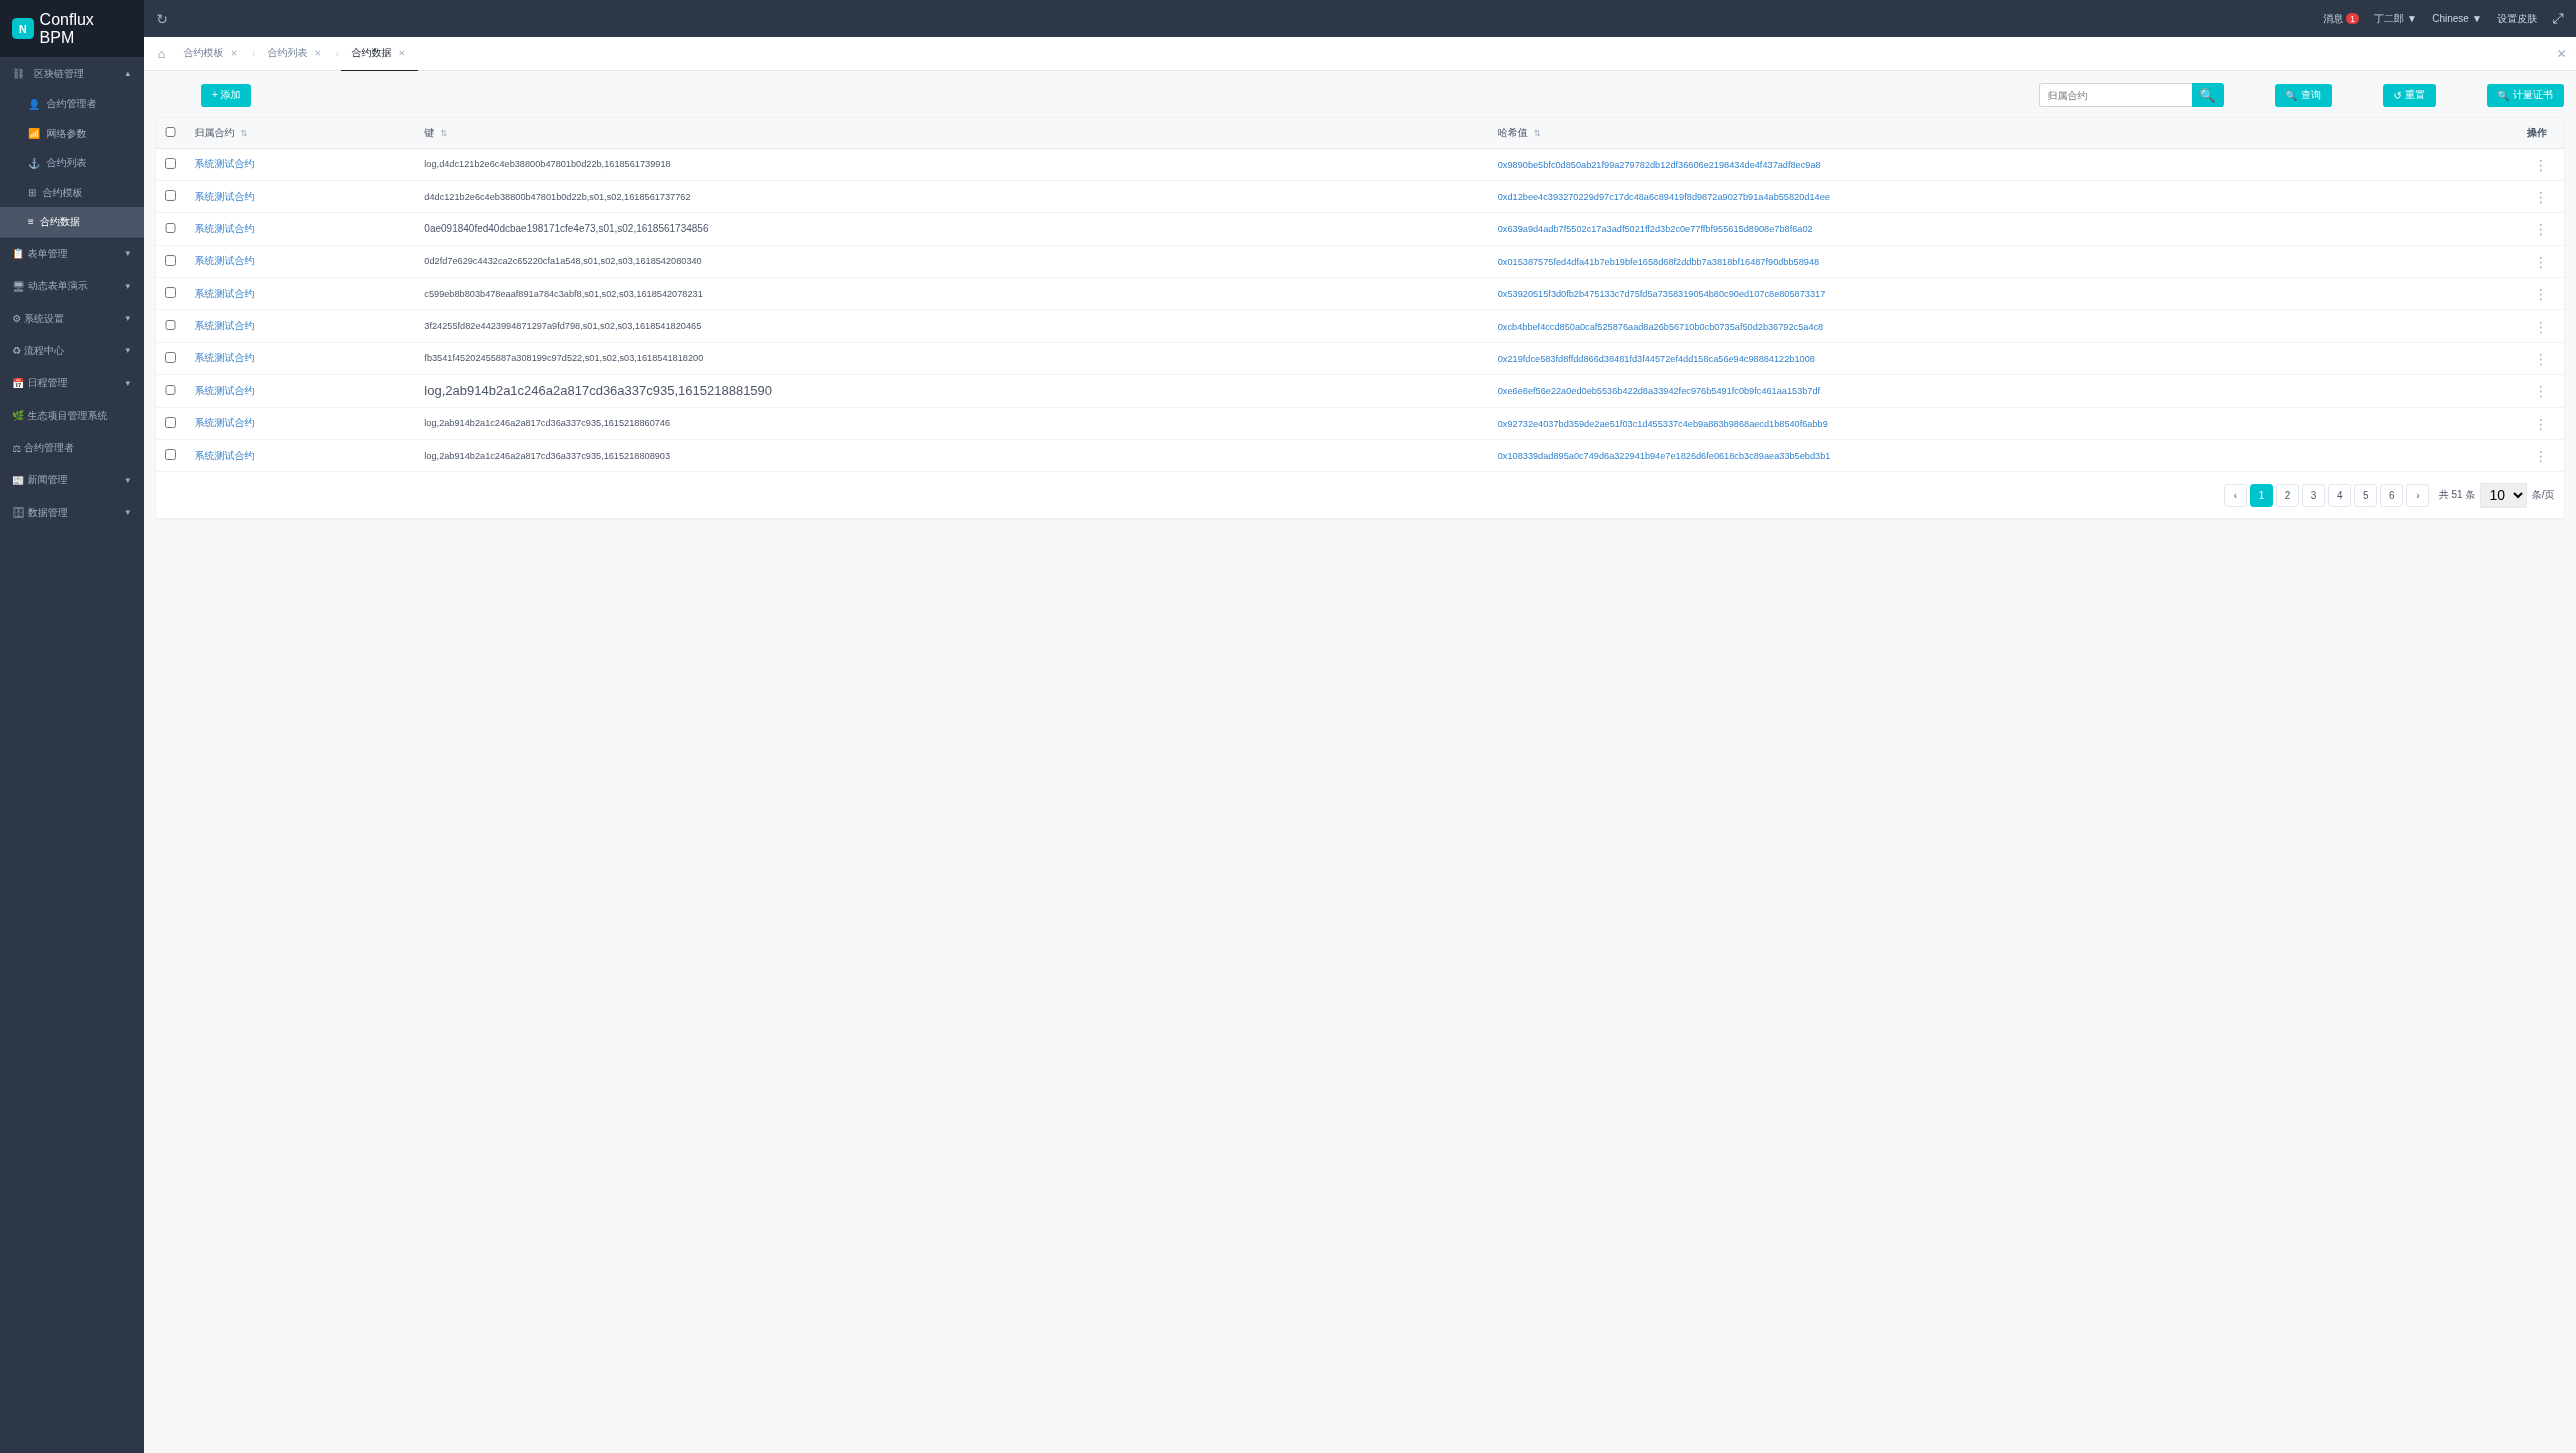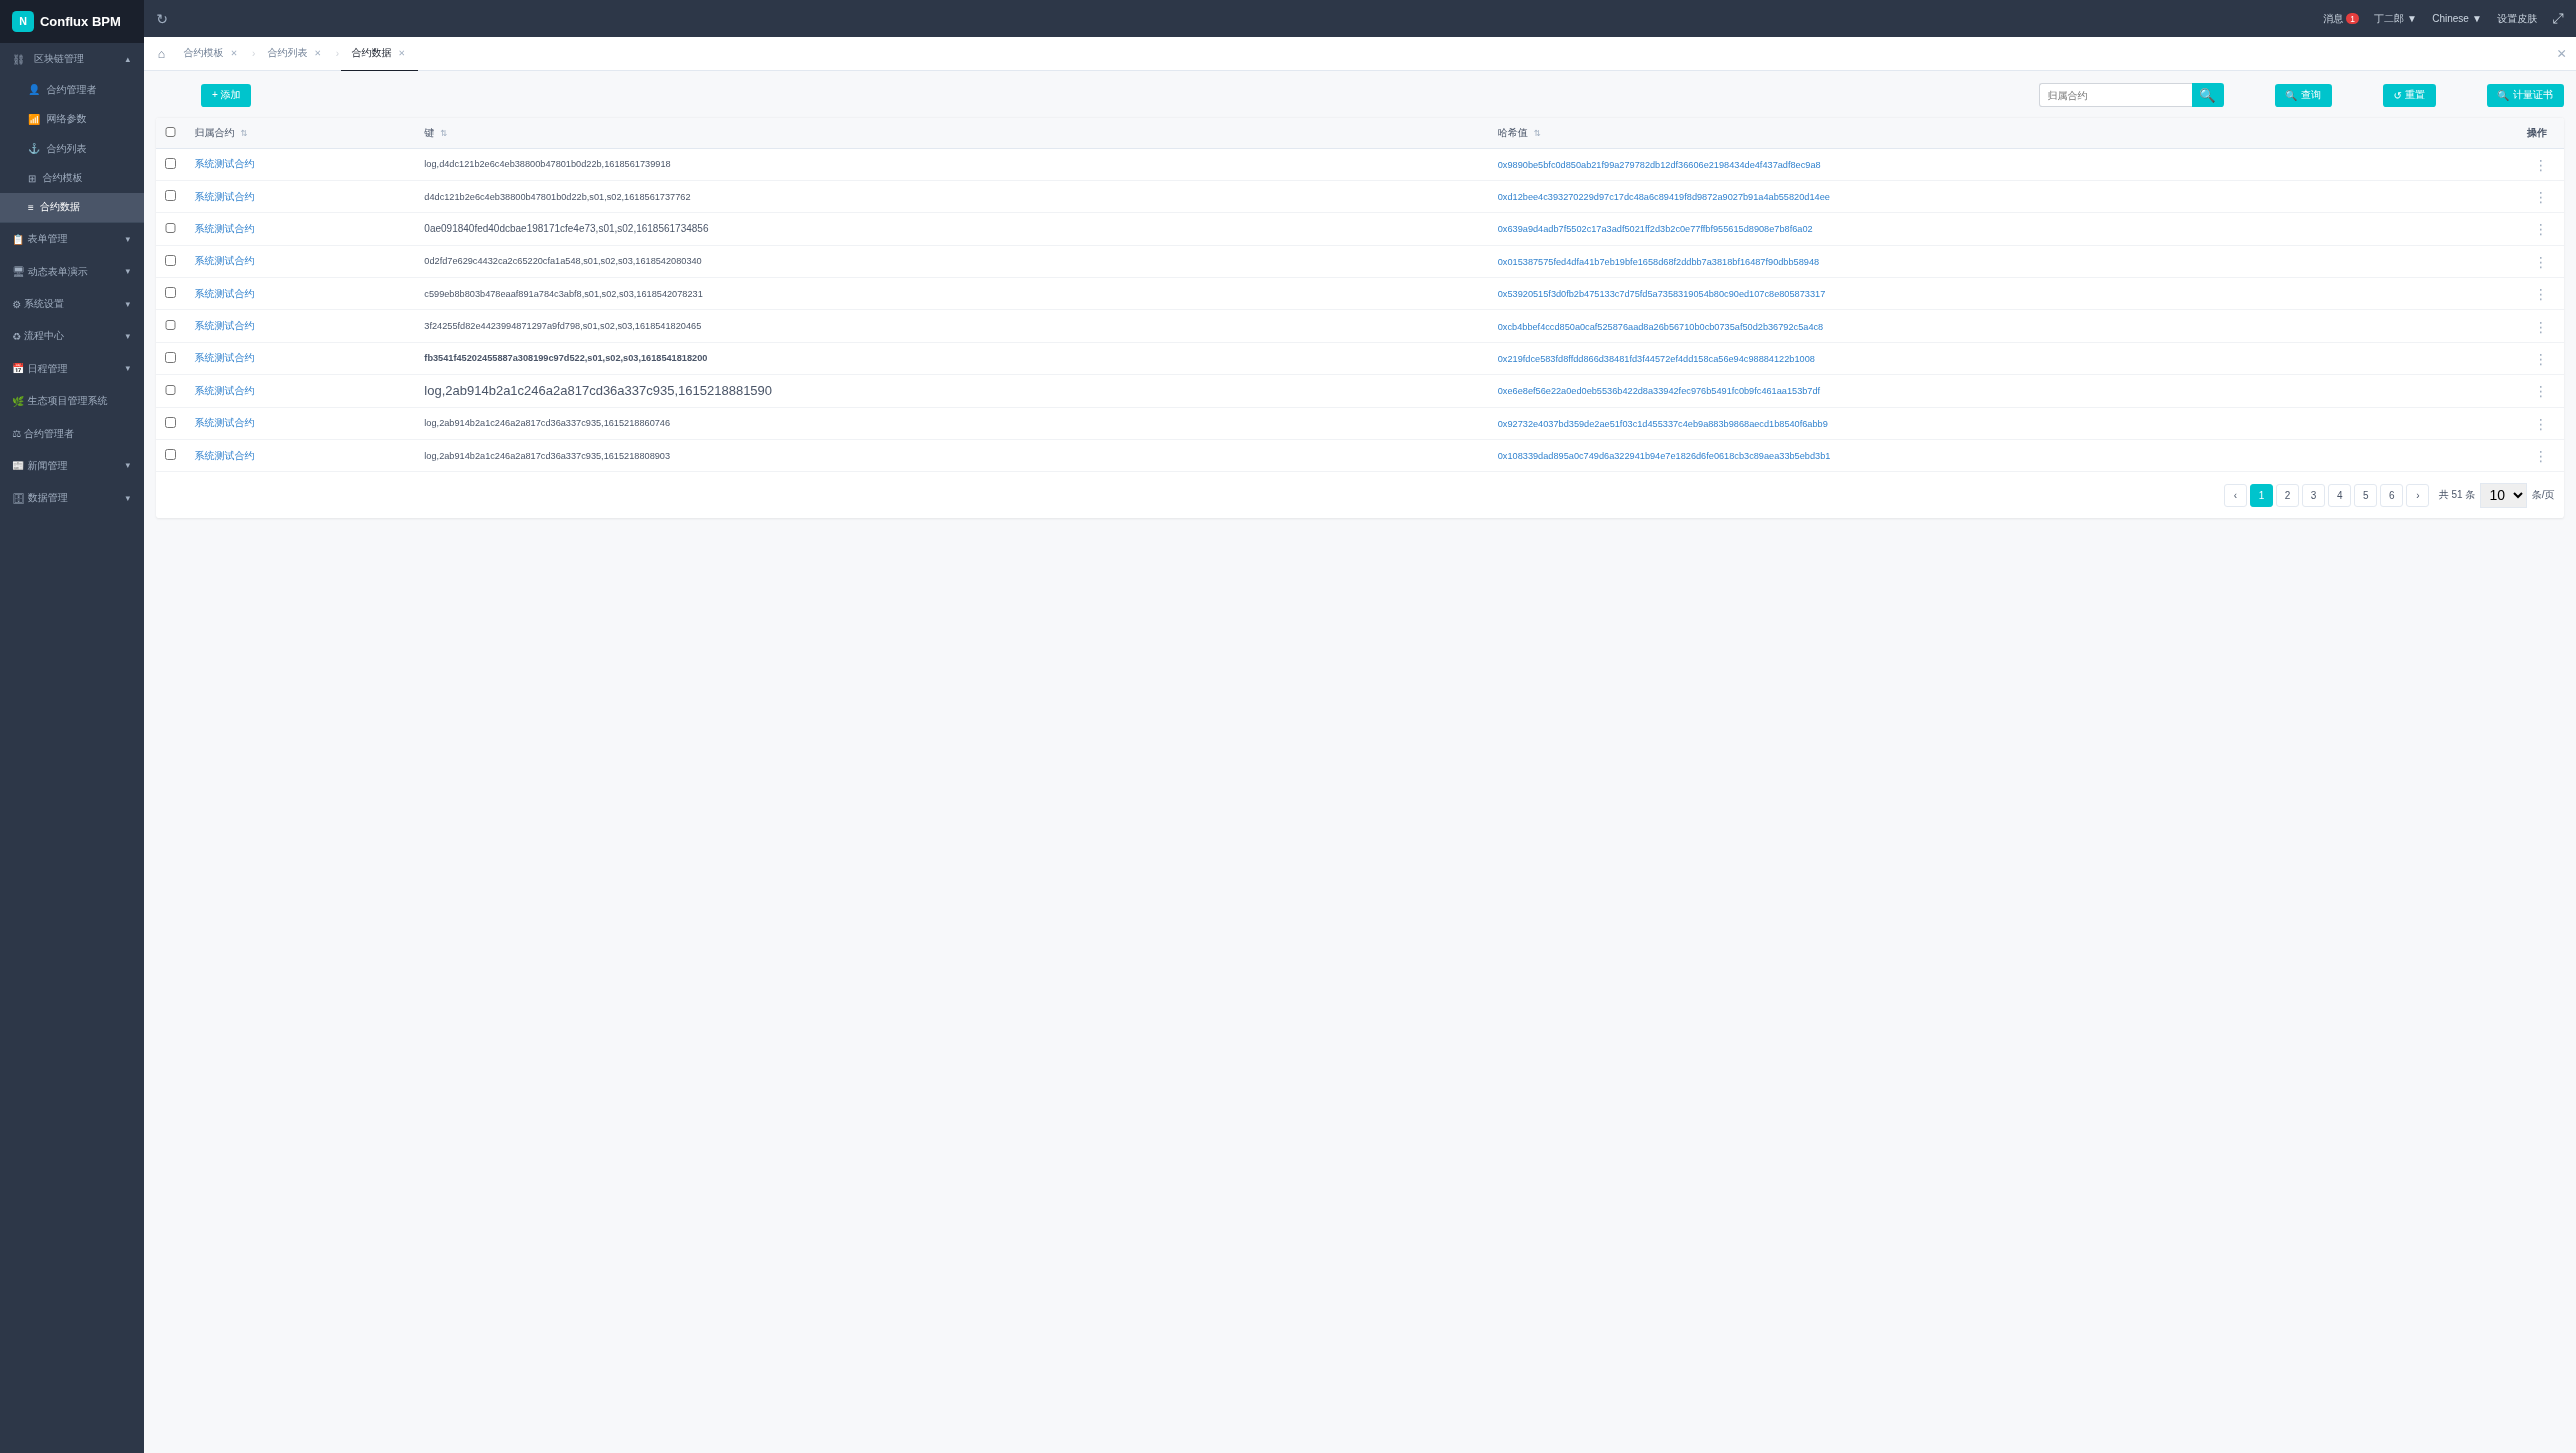--- a/index.html
+++ b/index.html
@@ -2,21 +2,21 @@
 <html style="font-size:12.3px"><head>
   <meta charset="utf-8">
   <style>
     * { box-sizing: border-box; margin: 0; padding: 0; }
     body { font-family: -apple-system, BlinkMacSystemFont, 'Segoe UI', sans-serif; font-size: 10px; background: #f0f2f5; display: flex; height: 100vh; overflow: hidden; }
 
     
     .sidebar { width: 144px; background: #2d3748; color: #cbd5e0; display: flex; flex-direction: column; flex-shrink: 0; height: 100vh; overflow-y: auto; }
     .sidebar-logo { display: flex; align-items: center; gap: 6.1px; padding: 10.7px 12.3px; background: #1a202c; }
     .sidebar-logo-icon { width: 21.5px; height: 21.5px; background: #00c4cc; border-radius: 4.6px; display: flex; align-items: center; justify-content: center; font-weight: bold; color: white; font-size: 10.7px; }
-    .sidebar-logo-text { color: white; font-size: 13px; font-weight: 700; }
+    .sidebar-logo-text { color: white; font-size: 16px; font-weight: 400; }
     .sidebar-section { border-bottom: 0.8px solid #3d4a5c; }
     .sidebar-group-header { display: flex; align-items: center; justify-content: space-between; padding: 9.2px 12.3px; cursor: pointer; color: #a0aec0; font-size: 10px; }
     .sidebar-group-header .icon { margin-right: 6.1px; }
     .sidebar-group-header-left { display: flex; align-items: center; }
     .chevron { font-size: 7.7px; transition: transform 0.2s; }
     .sidebar-item { padding: 7.7px 12.3px 7.7px 28px; cursor: pointer; font-size: 10px; color: #a0aec0; display: flex; align-items: center; gap: 6.1px; }
     .sidebar-item.active { background: #3d4a5c; color: white; }
     .sidebar-item.highlighted { background: #4a5568; color: white; }
 
     
@@ -364,21 +364,21 @@
         <span class="more-btn">⋮</span>
       </td>
     </tr>
             <tr>
       <td>
         <input type="checkbox" class="checkbox" style="">
       </td>
       <td>
         <span class="link-blue">系统测试合约</span>
       </td>
-      <td style="font-size:9.2px; color:#4a5568;font-weight:bold;">fb3541f45202455887a308199c97d522,s01,s02,s03,1618541818200</td>
+      <td style="font-size:9.2px; color:#4a5568;">fb3541f45202455887a308199c97d522,s01,s02,s03,1618541818200</td>
       <td>
         <span class="hash-link">0x219fdce583fd8ffdd866d38481fd3f44572ef4dd158ca56e94c98884122b1008</span>
       </td>
       <td style="text-align:center;">
         <span class="more-btn">⋮</span>
       </td>
     </tr>
             <tr>
       <td>
         <input type="checkbox" class="checkbox" style="">

